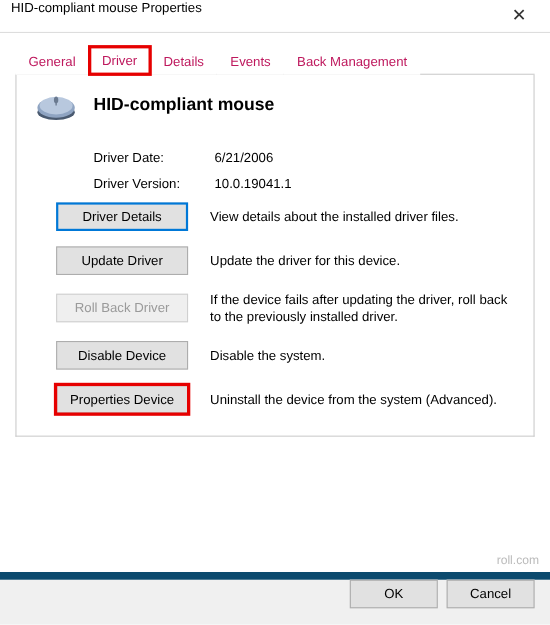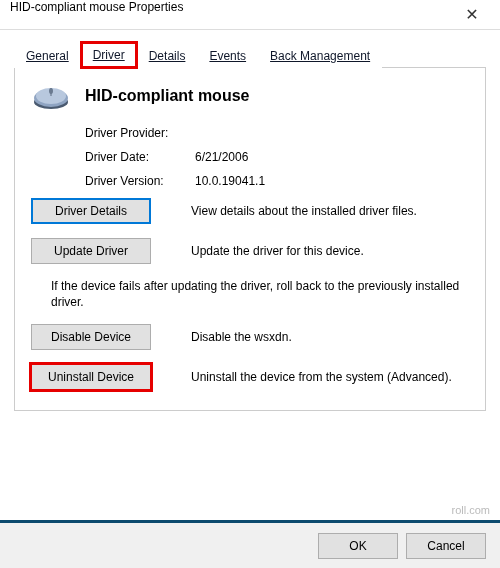--- a/index.html
+++ b/index.html
@@ -38,27 +38,26 @@
   }
   .tabs {
     display: flex;
     align-items: flex-end;
     position: relative;
     border-bottom: 1px solid #ccc;
   }
   .tab {
     padding: 5px 11px 5px 11px;
     font-size: 12px;
-    color: #0f172a;
+    color: #be185d;
     cursor: pointer;
     border: 1px solid transparent;
     border-bottom: none;
     margin-bottom: -1px;
     background: #fff;
-    text-decoration: underline;
   }
   .tab.active {
     border: 1px solid #ccc;
     border-bottom: 1px solid #fff;
     background: #fff;
   }
   .hl-red {
     position: relative;
   }
   .hl-red::after {
@@ -104,21 +103,21 @@
   }
   .action-row {
     display: flex;
     align-items: center;
     margin-bottom: 14px;
   }
   .action-row .btn-slot {
     width: 140px;
     flex-shrink: 0;
     display: flex;
-    justify-content: flex-start;
+    justify-content: flex-end;
   }
   .winbtn {
     width: 120px;
     height: 26px;
     font-size: 12px;
     font-family: inherit;
     background: #e1e1e1;
     border: 1px solid #adadad;
     cursor: pointer;
     padding: 0;
@@ -141,24 +140,23 @@
     padding-left: 20px;
     font-size: 12px;
     line-height: 1.35;
   }
   .footer {
     position: absolute;
     bottom: 0;
     left: 0;
     right: 0;
     height: 48px;
-    border-top: 3px solid #0c4a6e;
+    border-top: 7px solid #0c4a6e;
     background: #f0f0f0;
     display: flex;
-    align-items: center;
     justify-content: flex-end;
     padding: 0 14px;
   }
   .footer .winbtn {
     width: 80px;
     margin-left: 8px;
     background: #e1e1e1;
   }
   .watermark {
     position: absolute;
@@ -195,21 +193,20 @@
           <ellipse cx="20" cy="14" rx="15" ry="8" fill="#b8c8de"></ellipse>
           <path d="M20 6 L20 14" stroke="#5a6a80" stroke-width="1"></path>
           <ellipse cx="20" cy="9" rx="2" ry="3" fill="#6a7a90"></ellipse>
         </svg>
       </div>
       <div class="name">HID-compliant mouse</div>
     </div>
 
     <div class="info-table">
       <div class="info-row">
-        <div class="label">Driver Provider:</div>
       </div>
       <div class="info-row">
         <div class="label">Driver Date:</div>
         <div class="value">6/21/2006</div>
       </div>
       <div class="info-row">
         <div class="label">Driver Version:</div>
         <div class="value">10.0.19041.1</div>
       </div>
     </div>
@@ -222,34 +219,37 @@
     </div>
 
     <div class="action-row">
       <div class="btn-slot">
         <button class="winbtn">Update Driver</button>
       </div>
       <div class="desc">Update the driver for this device.</div>
     </div>
 
     <div class="action-row">
+      <div class="btn-slot">
+        <button class="winbtn disabled">Roll Back Driver</button>
+      </div>
       <div class="desc">If the device fails after updating the driver, roll back to the previously installed driver.</div>
     </div>
 
     <div class="action-row">
       <div class="btn-slot">
         <button class="winbtn">Disable Device</button>
       </div>
-      <div class="desc">Disable the wsxdn.</div>
+      <div class="desc">Disable the system.</div>
     </div>
 
     <div class="action-row" style="margin-bottom:4px;">
       <div class="btn-slot">
         <span class="hl-red" style="display:inline-block;">
-          <button class="winbtn">Uninstall Device</button>
+          <button class="winbtn">Properties Device</button>
         </span>
       </div>
       <div class="desc">Uninstall the device from the system (Advanced).</div>
     </div>
 
   </div>
 </div>
 
 <div class="watermark">roll.com</div>
 

